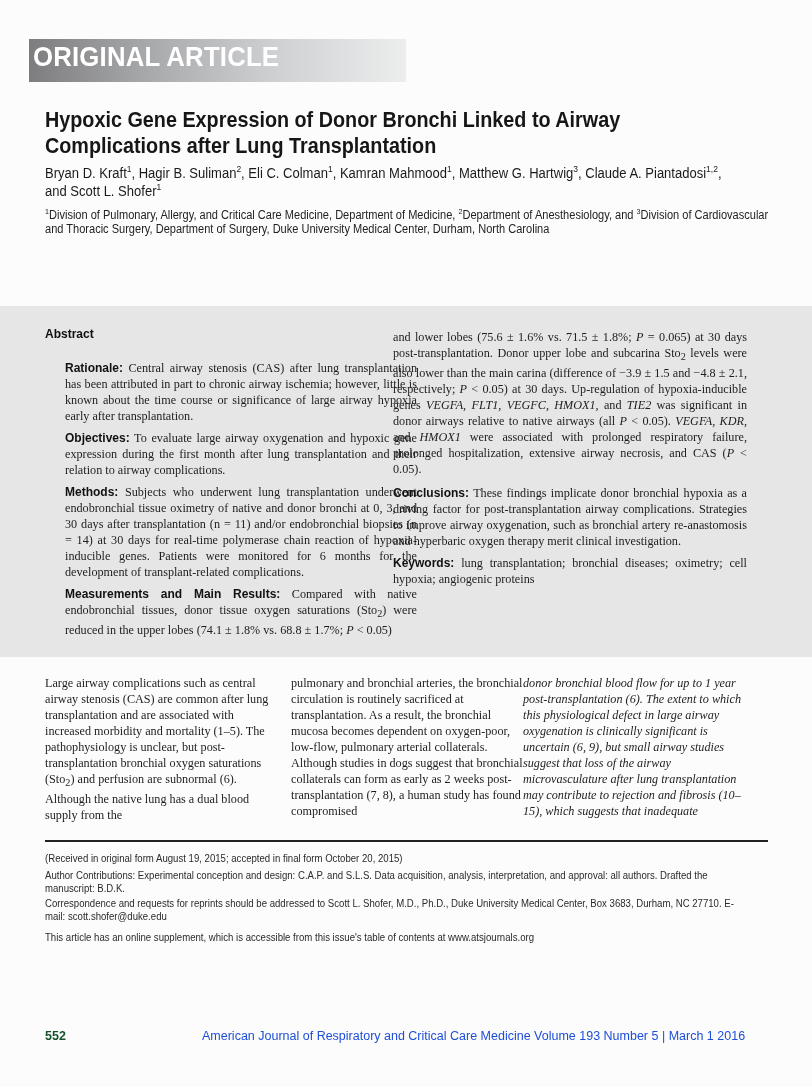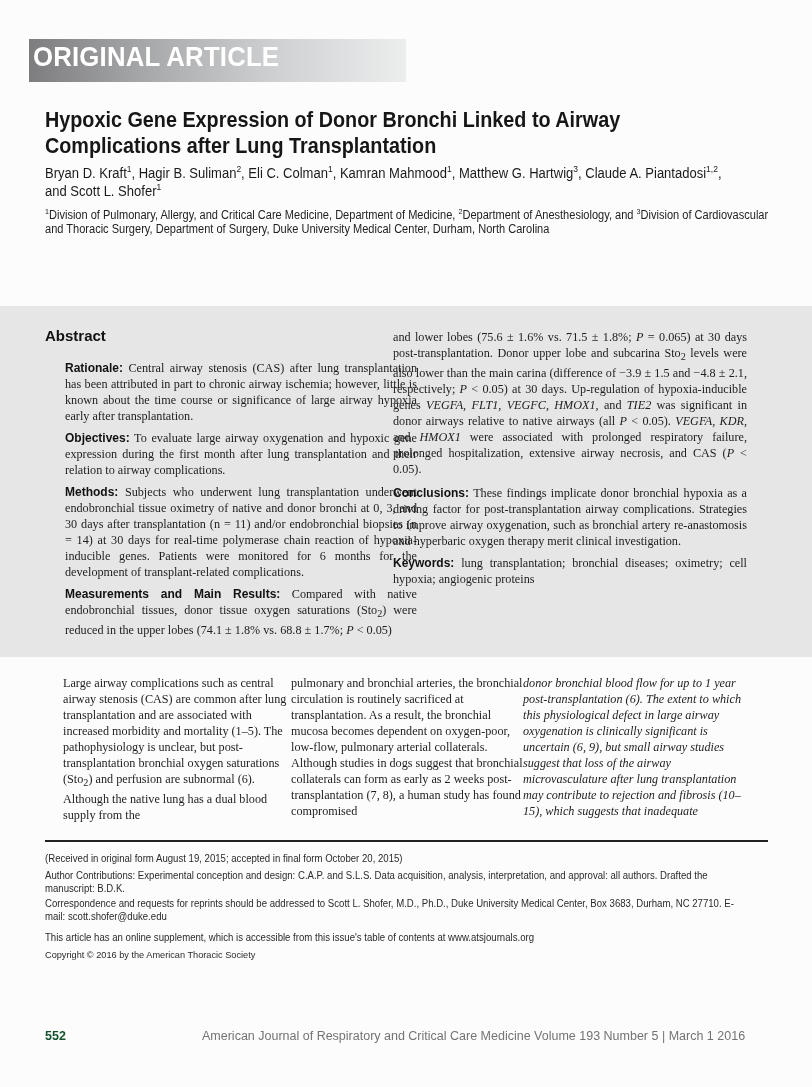--- a/index.html
+++ b/index.html
@@ -35,53 +35,53 @@
     font-size: 12px; line-height: 13.5px; color: #222;
     transform: scaleX(0.92); transform-origin: left top;
   }
   sup { font-size: 0.65em; line-height: 0; }
   .abstract-band {
     position: absolute; left: 0; top: 306px; width: 812px; height: 351px;
     background: #e6e6e6;
   }
   .abs-heading {
     position: absolute; left: 45px; top: 327px;
-    font-weight: bold; font-size: 15px; color: #111;
+    font-weight: bold; font-size: 12px; color: #111;
   }
   .col-serif {
     font-family: "Liberation Serif", serif; font-size: 12.2px; line-height: 16px;
     color: #1d1d1d;
   }
   .abs-left { position: absolute; left: 45px; top: 360px; width: 352px; margin-left: 20px; }
   .abs-right { position: absolute; left: 393px; top: 329px; width: 354px; }
   .abs-para { margin: 0 0 6px 0; text-align: justify; }
   .abs-label { font-family: "Liberation Sans", sans-serif; font-weight: bold; font-size: 12px; color: #111; }
   .body-col { position: absolute; top: 675px; width: 232px; }
   .body-col p { margin: 0; }
-  .c1 { left: 63px; } .c2 { left: 291px; } .c3 { left: 523px; font-style: italic; }
+  .c1 { left: 45px; } .c2 { left: 291px; } .c3 { left: 523px; font-style: italic; }
   .divider {
     position: absolute; left: 45px; top: 840px; width: 723px; height: 1.5px;
     background: #222;
   }
   .fn {
     position: absolute; left: 45px; width: 730px;
     font-size: 10px; line-height: 12.5px; color: #2a2a2a;
     transform: scaleX(0.96); transform-origin: left top;
   }
   .pubinfo {
     position: absolute; left: 45px; top: 950px; width: 500px;
     font-size: 9.2px; line-height: 11px; color: #2a2a2a;
   }
   .pageno {
     position: absolute; left: 45px; top: 1029px;
     font-weight: bold; font-size: 12.5px; color: #14532d;
   }
   .journal {
     position: absolute; left: 202px; top: 1029px;
-    font-size: 12.5px; color: #737373;
+    font-size: 12.5px; color: #1d4ed8;
   }
   i { font-style: italic; }
 </style>
 </head>
 <body>
 
 <div class="banner"></div>
 <div class="banner-text">ORIGINAL ARTICLE</div>
 
 <div class="title">
@@ -144,17 +144,16 @@
 </div>
 
 <div class="divider"></div>
 
 <div class="fn" style="top:853px">(Received in original form August 19, 2015; accepted in final form October 20, 2015)</div>
 <div class="fn" style="top:870px">Author Contributions: Experimental conception and design: C.A.P. and S.L.S. Data acquisition, analysis, interpretation, and approval: all authors. Drafted the manuscript: B.D.K.</div>
 <div class="fn" style="top:898px">Correspondence and requests for reprints should be addressed to Scott L. Shofer, M.D., Ph.D., Duke University Medical Center, Box 3683, Durham, NC 27710. E-mail: scott.shofer@duke.edu</div>
 <div class="fn" style="top:932px">This article has an online supplement, which is accessible from this issue's table of contents at www.atsjournals.org</div>
 
 <div class="pubinfo">
-  <div>Copyright © 2016 by the American Thoracic Society</div>
 </div>
 
 <div class="pageno">552</div>
 <div class="journal">American Journal of Respiratory and Critical Care Medicine Volume 193 Number 5 | March 1 2016</div>
 
 </body></html>

